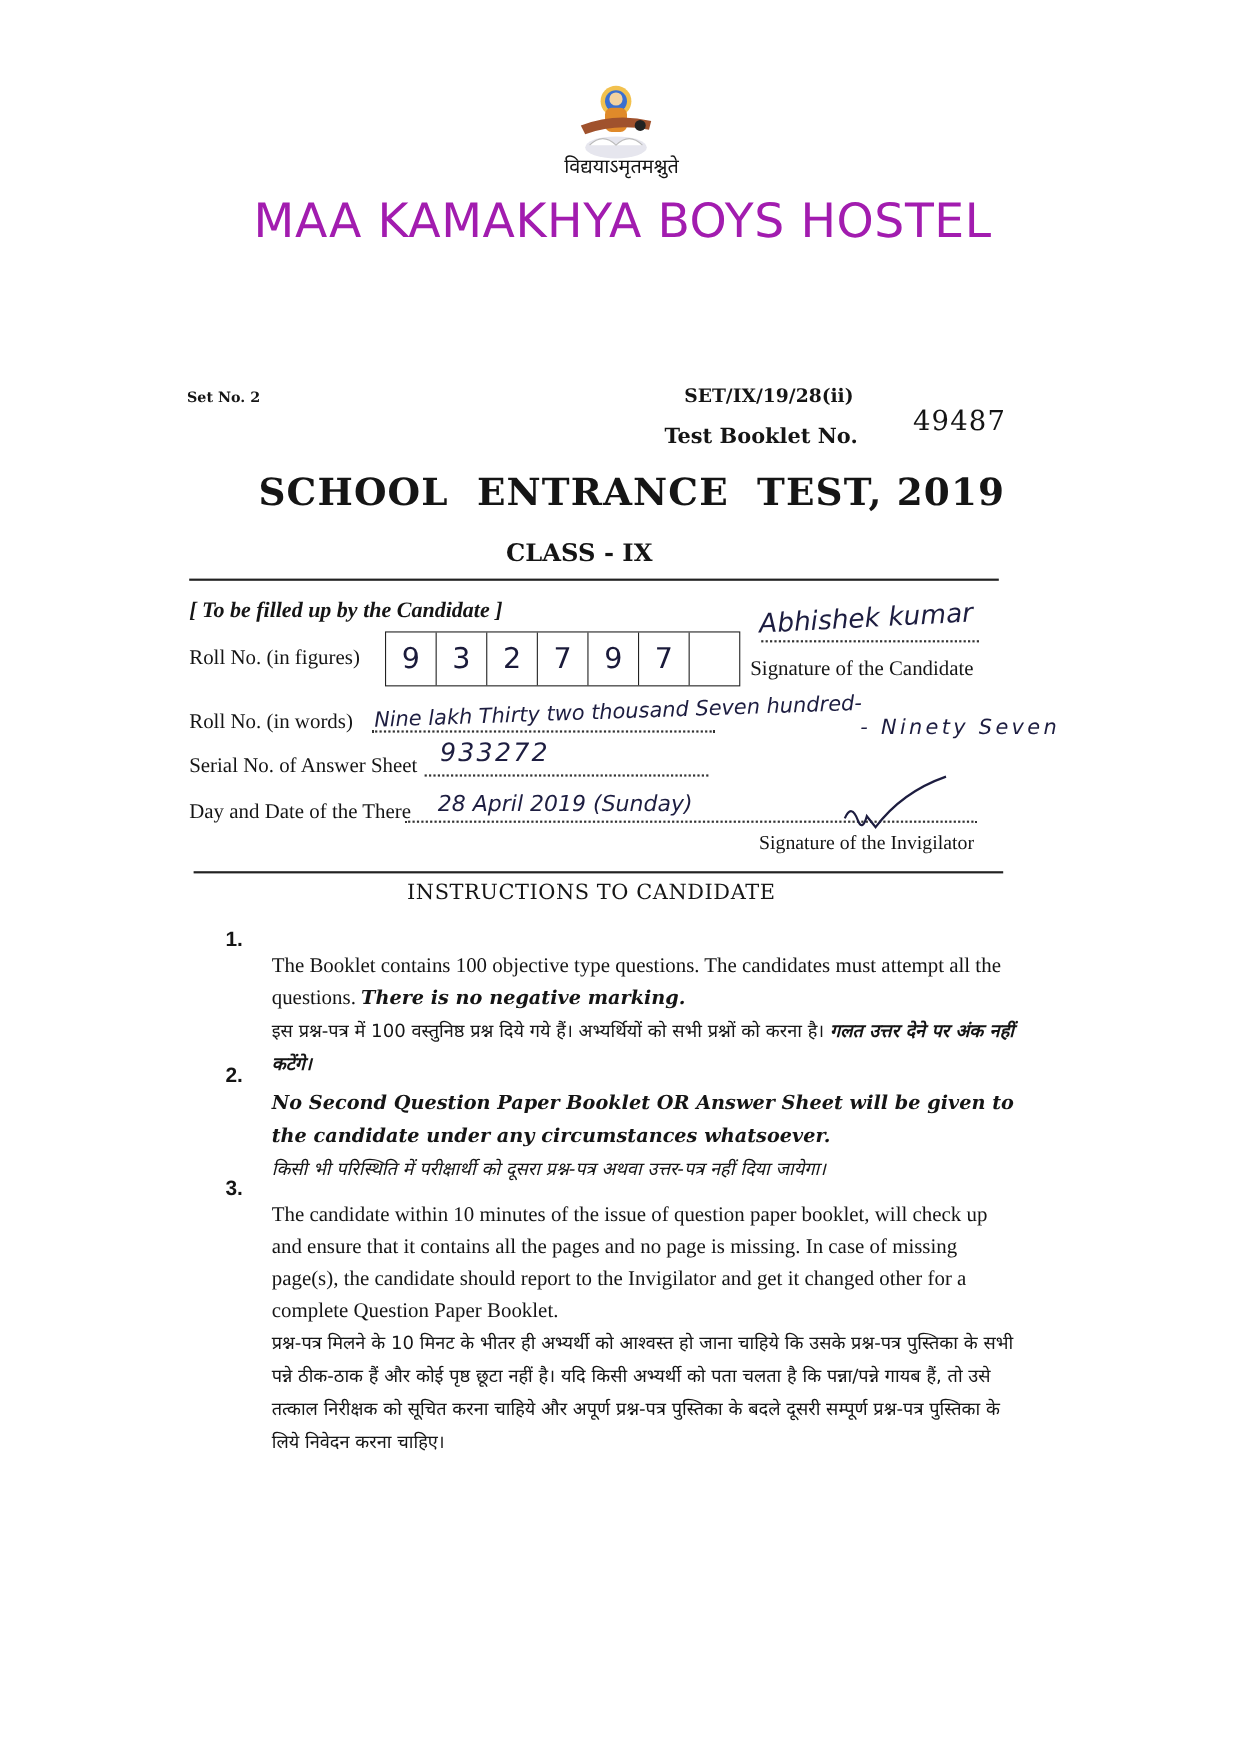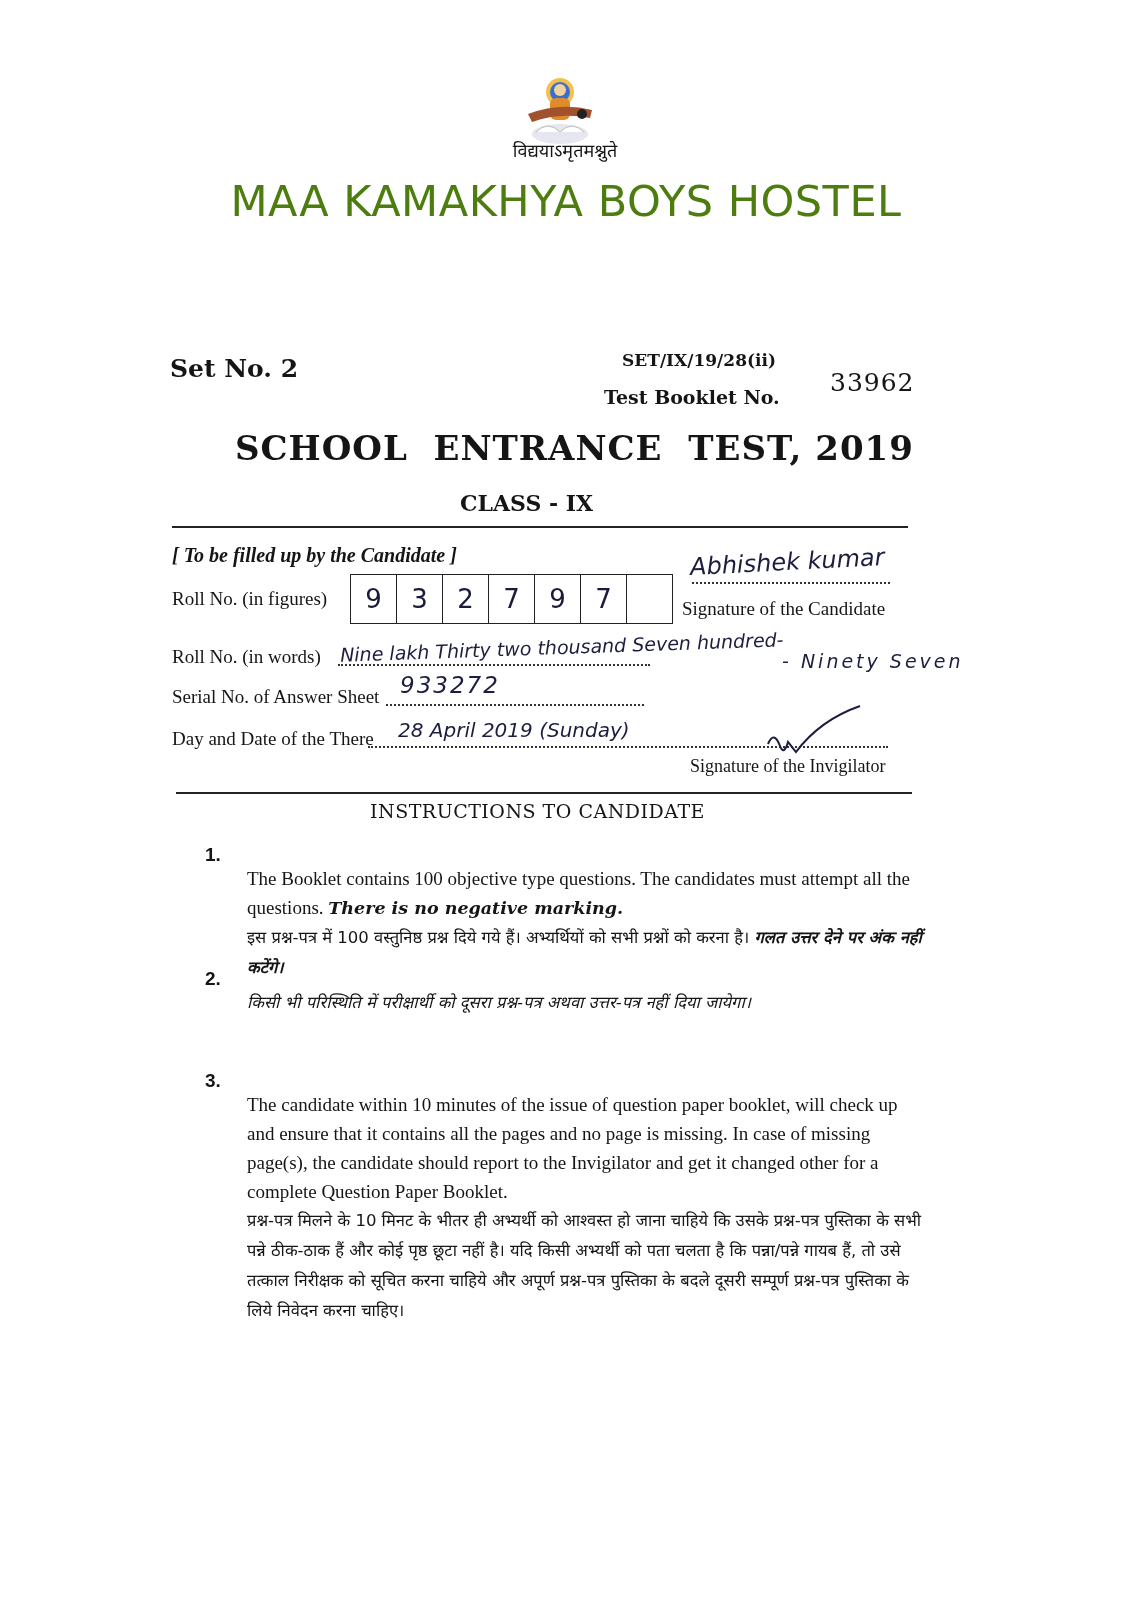--- a/index.html
+++ b/index.html
@@ -1,21 +1,21 @@
 <!DOCTYPE html>
 <html><head>
 <meta charset="utf-8">
 <style>
   html,body{margin:0;padding:0;background:#fff;}
   body{width:1132px;height:1600px;position:relative;overflow:hidden;color:#151515;font-family:"Liberation Serif",serif;}
   .abs{position:absolute;}
   .logo{left:520px;top:72px;width:80px;height:78px;}
   .motto{left:470px;top:138px;width:190px;text-align:center;font-family:"DejaVu Sans",sans-serif;font-size:18px;}
-  .hostel{left:0;width:1132px;top:176px;text-align:center;font-family:"DejaVu Sans",sans-serif;font-size:43px;letter-spacing:0.5px;color:#4d7c0f;}
-  .setno{left:170px;top:354px;font-family:"DejaVu Serif",serif;font-weight:bold;font-size:25px;}
+  .hostel{left:0;width:1132px;top:176px;text-align:center;font-family:"DejaVu Sans",sans-serif;font-size:43px;letter-spacing:0.5px;color:#a21caf;}
+  .setno{left:170px;top:354px;font-family:"DejaVu Serif",serif;font-weight:bold;font-size:13px;}
   .setcode{left:622px;top:350px;font-family:"DejaVu Serif",serif;font-weight:bold;font-size:17px;}
   .booklet-label{left:604px;top:386px;font-family:"DejaVu Serif",serif;font-weight:bold;font-size:19px;}
   .booklet-no{left:830px;top:368px;font-family:"DejaVu Serif",serif;font-size:25px;letter-spacing:1px;}
   .exam-title{left:235px;top:428px;font-family:"DejaVu Serif",serif;font-weight:bold;font-size:34px;letter-spacing:1px;}
   .class-title{left:460px;top:490px;font-family:"DejaVu Serif",serif;font-weight:bold;font-size:22px;}
   .rule{background:#222;height:2px;}
   .filled-note{left:172px;top:544px;font-size:20px;}
   .filled-note i{font-weight:bold;}
   .label{font-size:19px;}
   .roll-boxes{left:350px;top:574px;display:flex;border:1.5px solid #222;height:48px;}
@@ -44,21 +44,21 @@
     <ellipse cx="40" cy="62" rx="28" ry="10" fill="#e6e6ee"></ellipse>
     <path d="M16 60 Q28 48 40 60 Q52 48 64 60" fill="#fff" stroke="#bbb"></path>
   </svg>
 </div>
 <div class="abs motto">विद्ययाऽमृतमश्नुते</div>
 <div class="abs hostel">MAA KAMAKHYA BOYS HOSTEL</div>
 
 <div class="abs setno">Set No. 2</div>
 <div class="abs setcode">SET/IX/19/28(ii)</div>
 <div class="abs booklet-label">Test Booklet No.</div>
-<div class="abs booklet-no">33962</div>
+<div class="abs booklet-no">49487</div>
 
 <div class="abs exam-title" style="white-space:pre;">SCHOOL  ENTRANCE  TEST, 2019</div>
 <div class="abs class-title">CLASS - IX</div>
 <div class="abs rule" style="left:172px;top:526px;width:736px;"></div>
 
 <div class="abs filled-note"><i>[ To be filled up by the Candidate ]</i></div>
 
 <div class="abs label" style="left:172px;top:588px;">Roll No. (in figures)</div>
 <div class="abs roll-boxes">
   <div class="roll-box">9</div>
@@ -104,20 +104,21 @@
     <div class="hi">
       <span>इस प्रश्न-पत्र में 100 वस्तुनिष्ठ प्रश्न दिये गये हैं। अभ्यर्थियों को सभी प्रश्नों को करना है।</span>
       <b><i>गलत उत्तर देने पर अंक नहीं कटेंगे।</i></b>
     </div>
   </div>
 </div>
 
 <div class="abs item" style="top:964px;">
   <span class="num">2.</span>
   <div class="txt">
+    <span class="bi">No Second Question Paper Booklet OR Answer Sheet will be given to the candidate under any circumstances whatsoever.</span>
     <div class="hi"><i>किसी भी परिस्थिति में परीक्षार्थी को दूसरा प्रश्न-पत्र अथवा उत्तर-पत्र नहीं दिया जायेगा।</i></div>
   </div>
 </div>
 
 <div class="abs item" style="top:1066px;">
   <span class="num">3.</span>
   <div class="txt">
     <span>The candidate within 10 minutes of the issue of question paper booklet, will check up and ensure that it contains all the pages and no page is missing. In case of missing page(s), the candidate should report to the Invigilator and get it changed other for a complete Question Paper Booklet.</span>
     <div class="hi">प्रश्न-पत्र मिलने के 10 मिनट के भीतर ही अभ्यर्थी को आश्वस्त हो जाना चाहिये कि उसके प्रश्न-पत्र पुस्तिका के सभी पन्ने ठीक-ठाक हैं और कोई पृष्ठ छूटा नहीं है। यदि किसी अभ्यर्थी को पता चलता है कि पन्ना/पन्ने गायब हैं, तो उसे तत्काल निरीक्षक को सूचित करना चाहिये और अपूर्ण प्रश्न-पत्र पुस्तिका के बदले दूसरी सम्पूर्ण प्रश्न-पत्र पुस्तिका के लिये निवेदन करना चाहिए।</div>
   </div>

